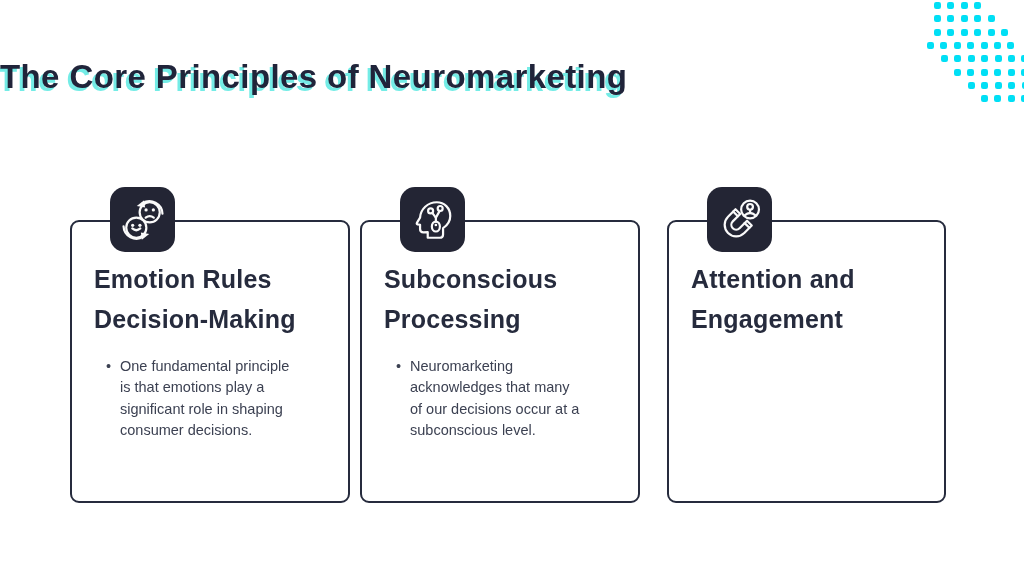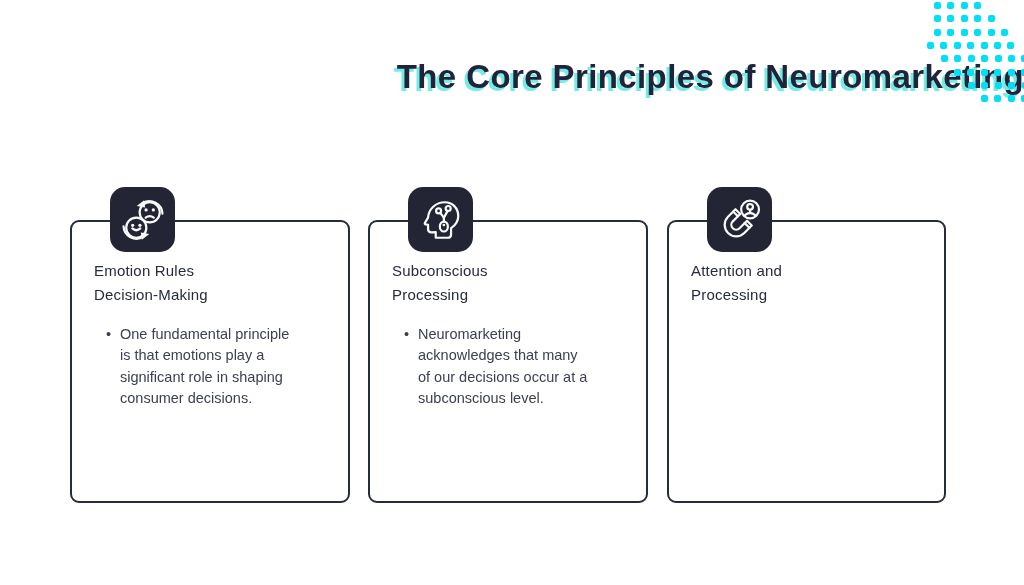--- a/index.html
+++ b/index.html
@@ -16,21 +16,21 @@
   html,body{width:1024px;height:585px;}
   body{
     position:relative;
     background:var(--page-bg);
     font-family:"Liberation Sans", sans-serif;
     overflow:hidden;
   }
   .title{
     position:absolute;
     top:58px; left:0; right:0;
-    text-align:right;
+    text-align:left;
     font-size:33px;
     font-weight:700;
     letter-spacing:0.4px;
     color:#20243a;
     text-shadow:-3px 3px 0 var(--title-shadow);
   }
   .dots{
     position:absolute;
     top:0; right:0;
     width:99px; height:110px;
@@ -44,21 +44,21 @@
   }
   .card{
     position:absolute;
     top:220px;
     height:283px;
     background:var(--card-bg);
     border:2px solid var(--ink);
     border-radius:9px;
   }
   .card-1{left:70px;width:280px;}
-  .card-2{left:368px;width:280px;}
+  .card-2{left:360px;width:280px;}
   .card-3{left:667px;width:279px;}
   .icon-box{
     position:absolute;
     top:-35px; left:38px;
     width:65px; height:65px;
     background:var(--icon-bg);
     border-radius:15px;
     display:flex;
     align-items:center;
     justify-content:center;
@@ -67,22 +67,22 @@
   .icon-line{
     stroke:var(--icon-stroke);
     stroke-width:2.3;
     fill:none;
     stroke-linecap:round;
     stroke-linejoin:round;
   }
   .icon-fill{fill:var(--icon-stroke);stroke:none;}
   .card-title{
     margin:37px 16px 0 22px;
-    font-size:15px;
-    font-weight:400;
+    font-size:25px;
+    font-weight:700;
     line-height:1.6;
     letter-spacing:0.2px;
     color:var(--ink);
     white-space:pre-line;
   }
   .card-bullets{
     list-style:none;
     margin:17px 8px 0 34px;
   }
   .card-bullets li{
@@ -212,16 +212,16 @@
         <path class="icon-line" d="M28.8 19.2 Q34.5 14.2 40.2 19.2"></path>
         <path class="icon-line" d="M34.5 13.6 L34.5 16.6"></path>
         <g transform="rotate(45 20 29)">
           <path class="icon-line" d="M8 18 L8 29 A12 12 0 0 0 32 29 L32 18 L25 18 L25 29 A5 5 0 0 1 15 29 L15 18 Z"></path>
           <path class="icon-line" d="M8 21.5 L15 21.5"></path>
           <path class="icon-line" d="M25 21.5 L32 21.5"></path>
         </g>
       </svg>
     </div>
     <h2 class="card-title">Attention and
-Processing</h2>
+Engagement</h2>
   </section>
 
 </div>
 
 </body></html>

